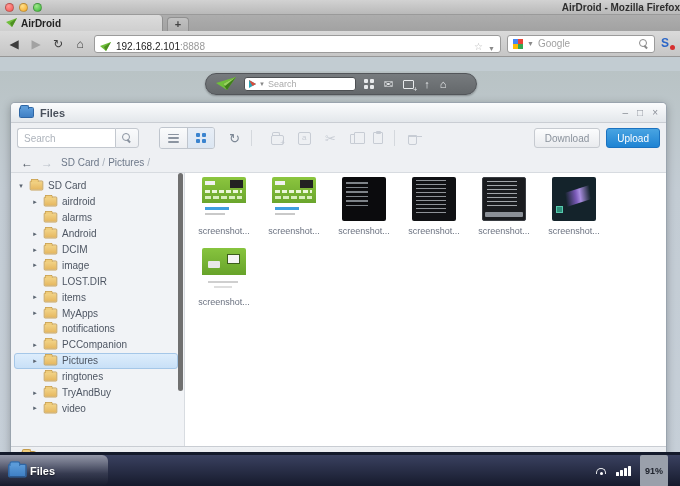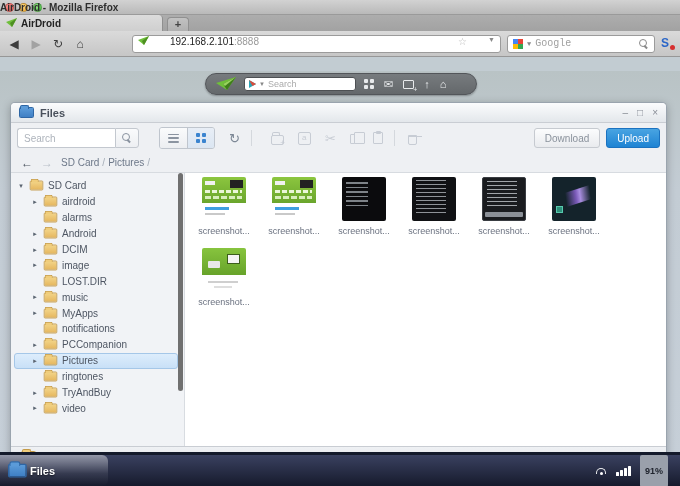--- a/index.html
+++ b/index.html
@@ -8,46 +8,46 @@
 
   
   .ff-titlebar { position:absolute; left:0; top:0; width:680px; height:15px;
     background:linear-gradient(#d2d2d2,#b9b9b9); border-bottom:1px solid #9a9a9a;
     display:flex; align-items:center; }
   .traffic { display:flex; gap:5px; margin-left:5px; }
   .tl { width:9px; height:9px; border-radius:50%; border:1px solid rgba(0,0,0,.25); }
   .tl.red{ background:radial-gradient(circle at 35% 30%,#ff9a96,#f6534e); }
   .tl.yellow{ background:radial-gradient(circle at 35% 30%,#ffe08a,#f5a623); }
   .tl.green{ background:radial-gradient(circle at 35% 30%,#a0e88a,#35b637); }
-  .ff-title { position:absolute; left:0; right:0; text-align:left; font-size:10px; font-weight:bold; color:#2e2e2e; }
+  .ff-title { position:absolute; left:0; right:0; text-align:right; font-size:10px; font-weight:bold; color:#2e2e2e; }
 
   .ff-tabbar { position:absolute; left:0; top:15px; width:680px; height:16px;
     background:linear-gradient(#adadad,#a2a2a2); }
   .tab-active { position:absolute; left:0; top:0; width:163px; height:16px;
     background:linear-gradient(#dcdcdc,#cfcfcf); border-right:1px solid #8f8f8f;
     border-top-right-radius:4px; display:flex; align-items:center; gap:4px; padding-left:6px;
     font-size:10px; color:#222; font-weight:bold; }
   .newtab { position:absolute; left:167px; top:2px; width:22px; height:14px;
     background:linear-gradient(#c2c2c2,#b0b0b0); border:1px solid #909090; border-bottom:none;
     border-top-left-radius:4px; border-top-right-radius:4px; color:#444; font-size:11px;
     text-align:center; line-height:13px; font-weight:bold; }
 
   .ff-navbar { position:absolute; left:0; top:31px; width:680px; height:26px;
     background:linear-gradient(#dadada,#c6c6c6); border-bottom:1px solid #979797;
     display:flex; align-items:center; gap:6px; padding:0 6px; }
   .nav-btn { font-size:12px; color:#3d3d3d; width:16px; text-align:center; }
   .nav-btn.disabled { color:#a2a2a2; }
   .urlbar { flex:1; height:18px; background:#fff; border:1px solid #9b9b9b; border-radius:3px;
-    display:flex; align-items:flex-start; gap:21px; padding:0 5px; max-width:420px;margin-left:38px; }
+    display:flex; align-items:flex-end; gap:5px; padding:0 5px; max-width:420px; }
   .url-text { flex:1; font-size:10px; color:#1d1d1d; white-space:nowrap; }
   .url-text .port { color:#999; }
   .url-star { color:#b8b8b8; font-size:10px; }
   .url-caret { color:#8a8a8a; font-size:7px; }
   .searchbar { width:148px; height:18px; background:#fff; border:1px solid #9b9b9b; border-radius:3px;
-    display:flex; align-items:center; gap:4px; padding:0 5px;font-family:Liberation Mono, monospace; }
+    display:flex; align-items:center; gap:4px; padding:0 5px; }
   .g-icon { width:10px; height:10px; display:grid; grid-template-columns:5px 5px; grid-template-rows:5px 5px; }
   .g-icon i:nth-child(1){background:#4285f4}.g-icon i:nth-child(2){background:#ea4335}
   .g-icon i:nth-child(3){background:#fbbc05}.g-icon i:nth-child(4){background:#34a853}
   .search-ph { flex:1; font-size:10px; color:#a0a0a0; }
   .s-addon { width:13px; height:13px; position:relative; color:#2a66c8; font-weight:bold; font-size:12px; line-height:13px; }
   .s-addon::after { content:""; position:absolute; right:-1px; bottom:0; width:5px; height:5px; border-radius:50%; background:#d62f2f; }
 
   
   .mag { position:relative; width:10px; height:10px; display:inline-block; }
   .mag::before { content:""; position:absolute; left:0; top:0; width:6px; height:6px;
@@ -389,21 +389,21 @@
               <span>image</span>
             </div>
           <div class="trow child">
               <span class="caret"></span>
               <span class="folder-ic tan"></span>
               <span>LOST.DIR</span>
             </div>
           <div class="trow child">
               <span class="caret">▸</span>
               <span class="folder-ic tan"></span>
-              <span>music</span>
+              <span>items</span>
             </div>
           <div class="trow child">
               <span class="caret">▸</span>
               <span class="folder-ic tan"></span>
               <span>MyApps</span>
             </div>
           <div class="trow child">
               <span class="caret"></span>
               <span class="folder-ic tan"></span>
               <span>notifications</span>

